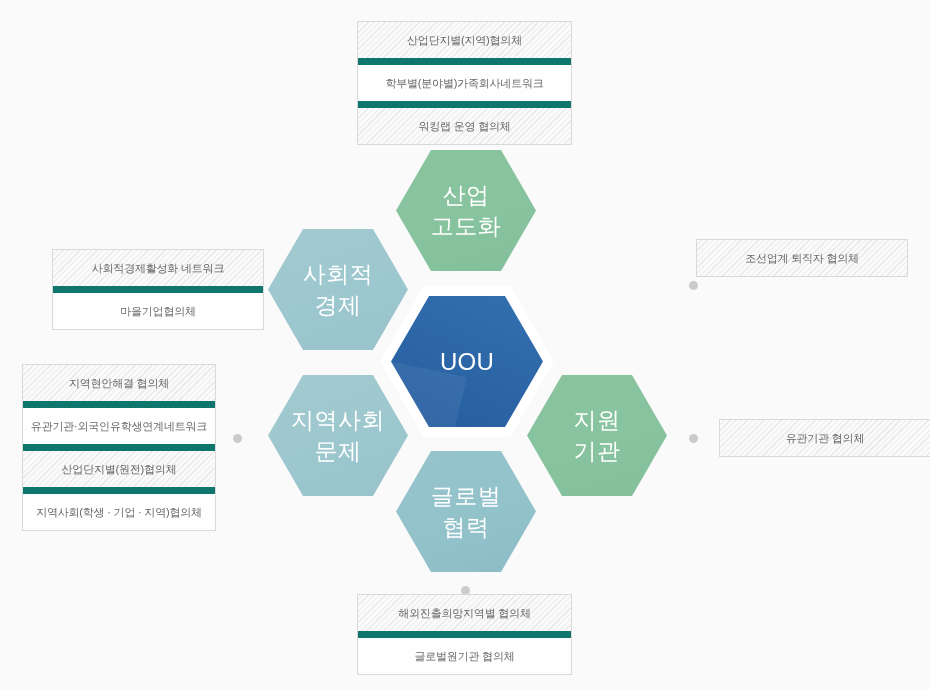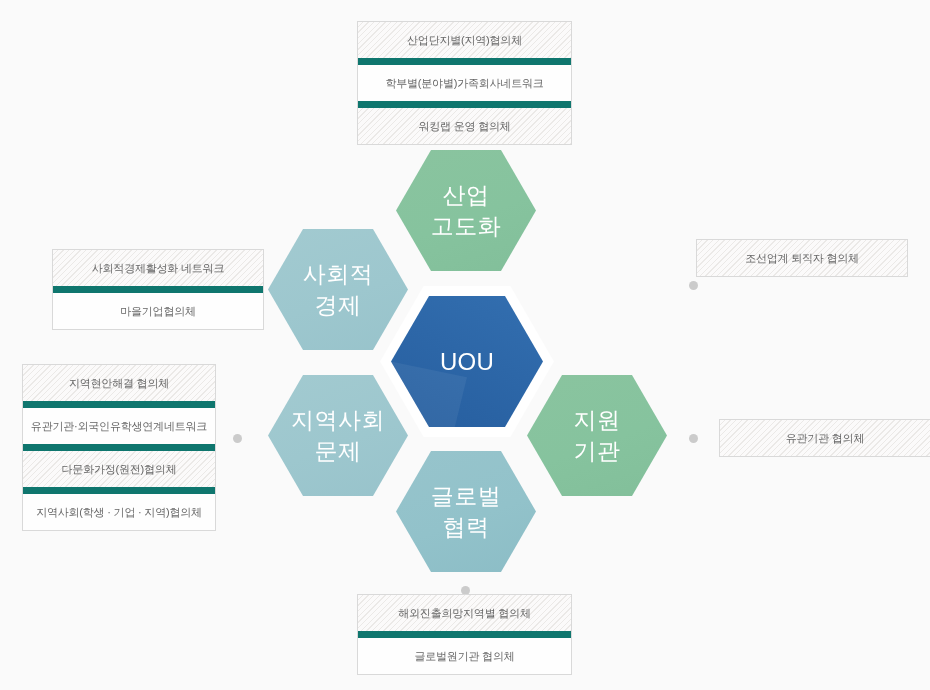--- a/index.html
+++ b/index.html
@@ -159,21 +159,21 @@
   </div>
 
   <div class="box box-left-top">
     <div class="row row-hatch">사회적경제활성화 네트워크</div>
     <div class="row row-plain">마을기업협의체</div>
   </div>
 
   <div class="box box-left-bottom">
     <div class="row row-hatch">지역현안해결 협의체</div>
     <div class="row row-plain row-tight">유관기관·외국인유학생연계네트워크</div>
-    <div class="row row-hatch">다문화가정(원전)협의체</div>
+    <div class="row row-hatch">산업단지별(원전)협의체</div>
     <div class="row row-plain">지역사회(학생 · 기업 · 지역)협의체</div>
   </div>
 
   <div class="box box-bottom">
     <div class="row row-hatch">해외진출희망지역별 협의체</div>
     <div class="row row-plain">글로벌원기관 협의체</div>
   </div>
 
 </div>
 

